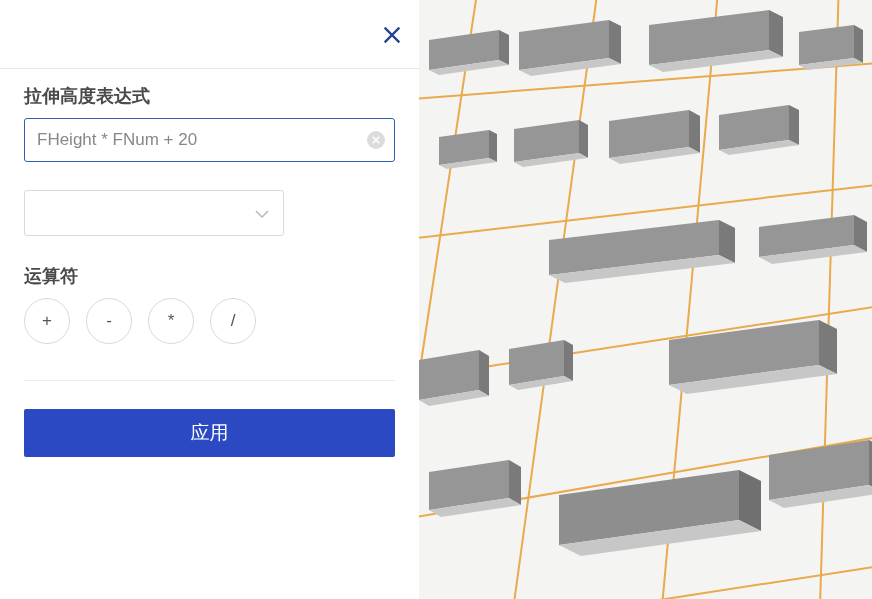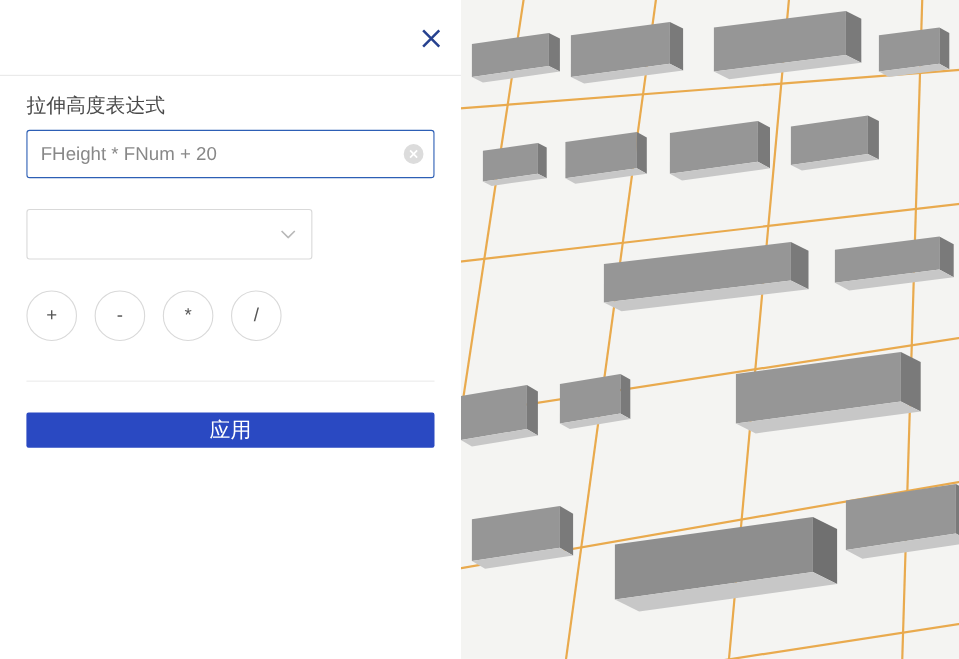--- a/index.html
+++ b/index.html
@@ -41,21 +41,21 @@
       left: 0;
       right: 0;
       border-top: 1px solid #e8e8e8;
     }
     .content {
       padding: 84px 24px 0 24px;
     }
     .field-label {
       font-size: 18px;
       color: #4a4a4a;
-      font-weight: 400;
+      font-weight: 700;
       margin-bottom: 10px;
     }
     .input-wrap {
       position: relative;
       margin-bottom: 28px;
     }
     .text-input {
       width: 100%;
       height: 44px;
       border: 1px solid #2d5fb5;
@@ -134,21 +134,21 @@
       font-size: 17px;
       color: #555;
     }
     .hr {
       border: none;
       border-top: 1px solid #ececec;
       margin-bottom: 28px;
     }
     .apply-btn {
       width: 100%;
-      height: 32px;
+      height: 48px;
       background: #2a49c2;
       border: none;
       color: #fff;
       font-size: 19px;
       border-radius: 2px;
       cursor: pointer;
     }
     .map-view {
       flex: 1;
       height: 100%;
@@ -188,20 +188,21 @@
       <div class="select-box">
         <span></span>
         <span class="chevron-icon">
           <svg viewBox="0 0 14 8">
               <path d="M1 1 L7 7 L13 1"></path>
             </svg>
         </span>
       </div>
     </div>
 
+    <div class="field-label">运算符</div>
     <div class="operators">
       <button class="op-btn">+</button>
       <button class="op-btn">-</button>
       <button class="op-btn">*</button>
       <button class="op-btn">/</button>
     </div>
 
     <hr class="hr">
 
     <button class="apply-btn">应用</button>

